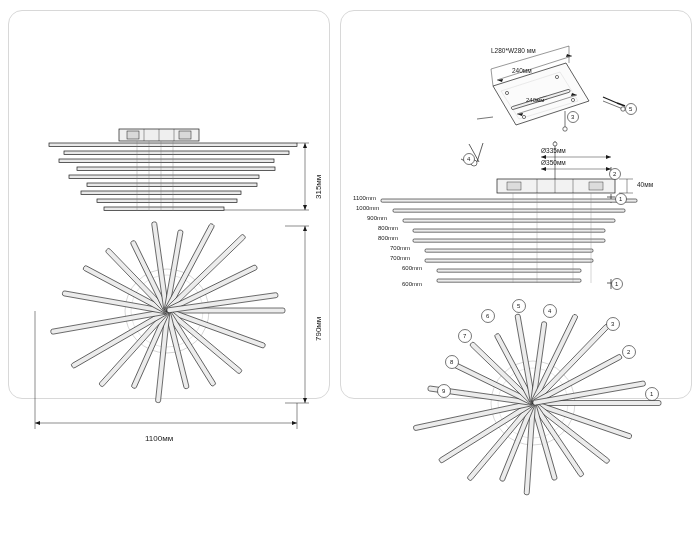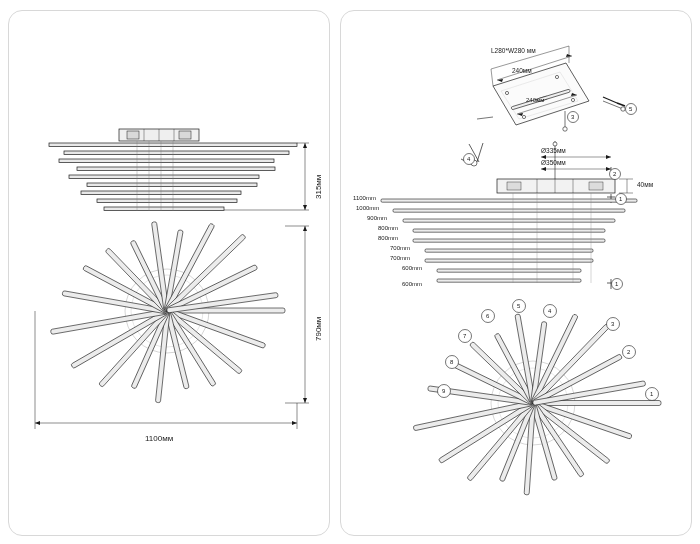--- a/index.html
+++ b/index.html
@@ -17,21 +17,21 @@
   .sheet {
     position: absolute;
     top: 0;
     left: 0;
     width: 700px;
     height: 544px;
   }
   .panel {
     position: absolute;
     top: 10px;
-    height: 526px;
+    height: 389px;
     border: 1px solid #d8d8d8;
     border-radius: 14px;
     background: #ffffff;
     box-sizing: border-box;
   }
   #panel-left { left: 8px; width: 322px; }
   #panel-right { left: 340px; width: 352px; }
 
   svg { display: block; }
   .lbl {

